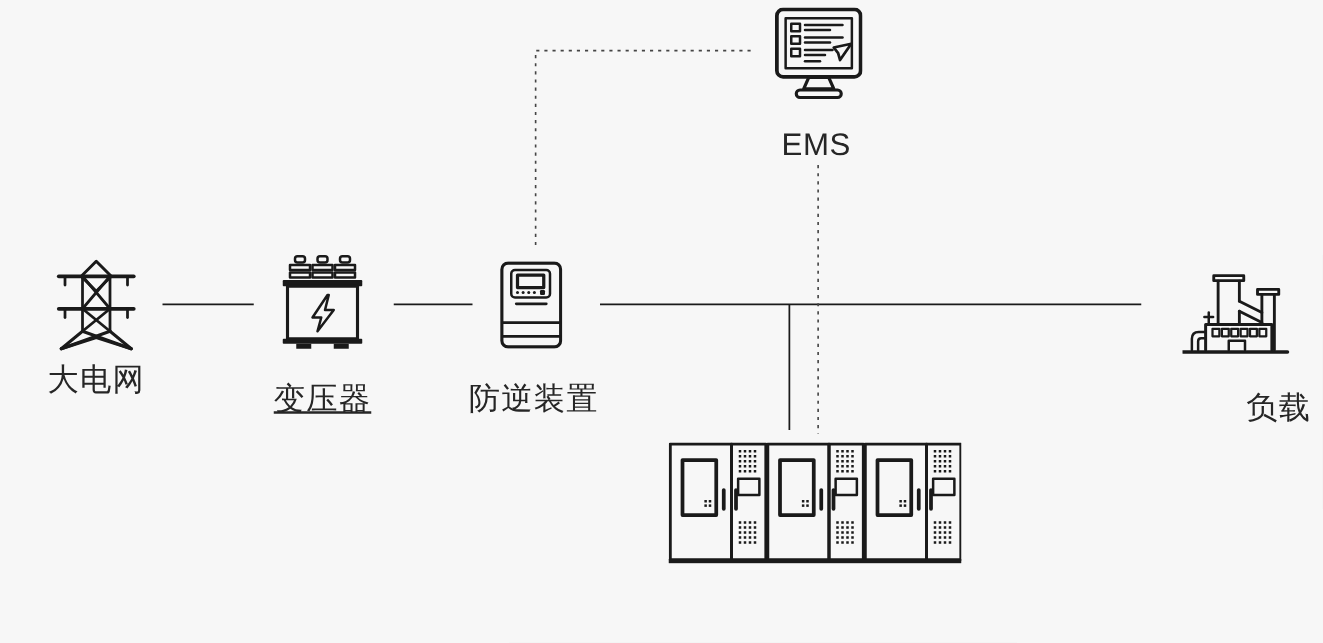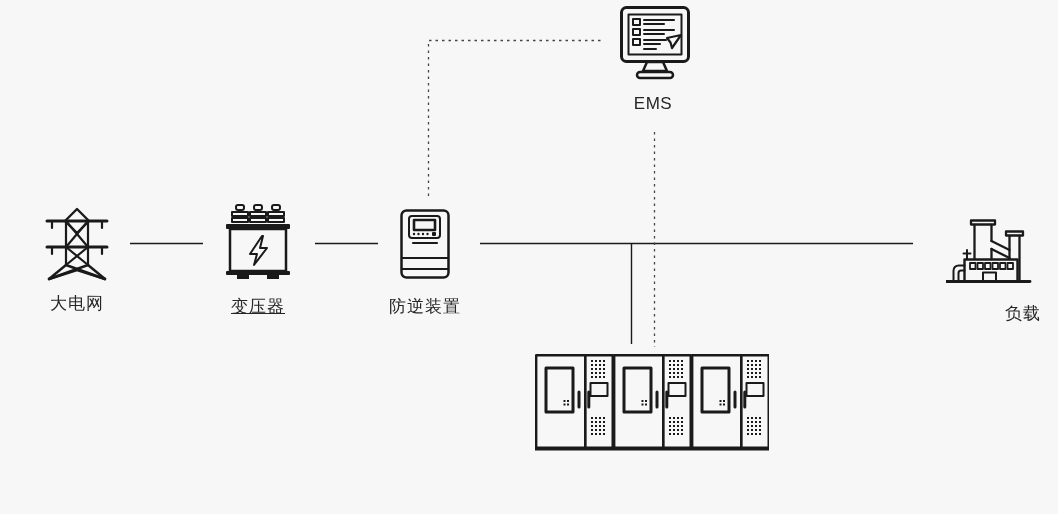--- a/index.html
+++ b/index.html
@@ -12,25 +12,26 @@
     width:1058px;height:514px;
     background:#f7f7f7;
     overflow:hidden;
   }
   .wires{position:absolute;left:0;top:0;width:1058px;height:514px;}
   .node{position:absolute;}
   .node svg{display:block;}
   .label{
     position:absolute;
     color:#262626;
-    font-size:17px;
+    font-size:25px;
     line-height:22px;
     text-align:center;
     letter-spacing:1px;
     white-space:nowrap;
+    margin-top:12px;
   }
   .ic{stroke:#1a1a1a;fill:none;stroke-linecap:round;stroke-linejoin:round;}
   .fil{fill:#1a1a1a;stroke:none;}
 </style>
 </head>
 <body>
 
 <div class="canvas">
 
   <svg class="wires" viewBox="0 0 1058 514">
@@ -59,21 +60,21 @@
       <line class="ic" stroke-width="2.2" x1="58" y1="41" x2="58" y2="48"></line>
       <line class="ic" stroke-width="2.2" x1="22" y1="41" x2="44" y2="59"></line>
       <line class="ic" stroke-width="2.2" x1="44" y1="41" x2="22" y2="59"></line>
       <line class="ic" stroke-width="2.4" x1="22" y1="59" x2="5" y2="73"></line>
       <line class="ic" stroke-width="2.4" x1="44" y1="59" x2="61" y2="73"></line>
       <line class="ic" stroke-width="2.4" x1="22" y1="59" x2="61" y2="73"></line>
       <line class="ic" stroke-width="2.4" x1="44" y1="59" x2="5" y2="73"></line>
       <path class="ic" stroke-width="2.4" d="M5 73 L33 64 L61 73"></path>
     </svg>
   </div>
-  <div class="label" style="left:37px;top:294px;width:80px;font-family:Liberation Mono, monospace;">大电网</div>
+  <div class="label" style="left:37px;top:281px;width:80px;">大电网</div>
 
   <div class="node" style="left:226px;top:204px;">
     <svg width="64" height="76" viewBox="0 0 64 76">
 
       <g class="ic" stroke-width="2">
         <rect x="10" y="1" width="8" height="5" rx="2"></rect>
           <rect x="6" y="8" width="16" height="4"></rect>
           <rect x="6" y="14" width="16" height="4"></rect>
         <rect x="28" y="1" width="8" height="5" rx="2"></rect>
           <rect x="24" y="8" width="16" height="4"></rect>

